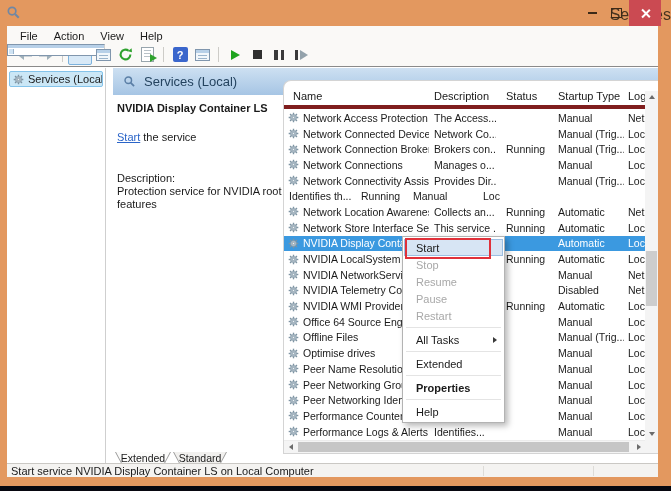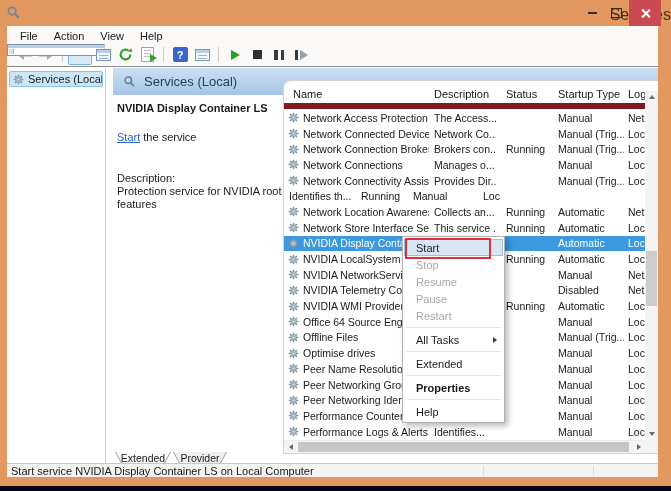--- a/index.html
+++ b/index.html
@@ -70,21 +70,21 @@
 
   .info{position:absolute;left:4px;top:31px;width:168px;line-height:13px}
   .info-title{font-weight:bold;margin-top:3px}
   .info-start{margin-top:16px}
   .link{color:#2a64c8;text-decoration:underline;cursor:pointer}
   .info-desclabel{margin-top:28px}
   .info-desc{margin-top:0}
 
   
   .listpanel{position:absolute;left:170px;top:12px;right:0;height:374px;background:#fff;border:1px solid #d4d4d4;border-right:none;border-radius:8px 0 0 0;overflow:hidden;box-sizing:border-box}
-  .lheader{position:absolute;left:0;top:0;right:13px;height:28px;display:flex;align-items:flex-end;padding-bottom:3px;box-sizing:border-box;border-bottom:6px solid #7f1d1d}
+  .lheader{position:absolute;left:0;top:0;right:13px;height:28px;display:flex;align-items:flex-end;padding-bottom:3px;box-sizing:border-box;border-bottom:4px solid #7f1d1d}
   .hc{white-space:nowrap;overflow:hidden;box-sizing:border-box}
   .hc-name{width:145px;padding-left:9px;position:relative}
   .hc-desc{width:67px;padding-left:5px}
   .hc-status{width:52px;padding-left:10px}
   .hc-startup{width:76px;padding-left:10px}
   .hc-log{flex:1;padding-left:4px}
 
   .lrows{position:absolute;left:0;top:29px;right:13px;bottom:13px;overflow:hidden}
   .trow{display:flex;height:15.7px;align-items:center;font-size:10.5px}
   .trow.selected{background:var(--sel,#3b99e0);color:#fff}
@@ -550,21 +550,21 @@
         <div class="corner"></div>
       </div>
 
       <div class="tabs">
         <div class="tab active" style="width:56px">
           <span class="edge"></span>
           <span class="face">Extended</span>
         </div>
         <div class="tab" style="width:54px">
           <span class="edge"></span>
-          <span class="face">Provider</span>
+          <span class="face">Standard</span>
         </div>
       </div>
     </div>
   </div>
 
   <div class="statusbar">
     <span>Start service NVIDIA Display Container LS on Local Computer</span>
     <span class="sb-sep" style="left:476px"></span>
     <span class="sb-sep" style="left:586px"></span>
   </div>

